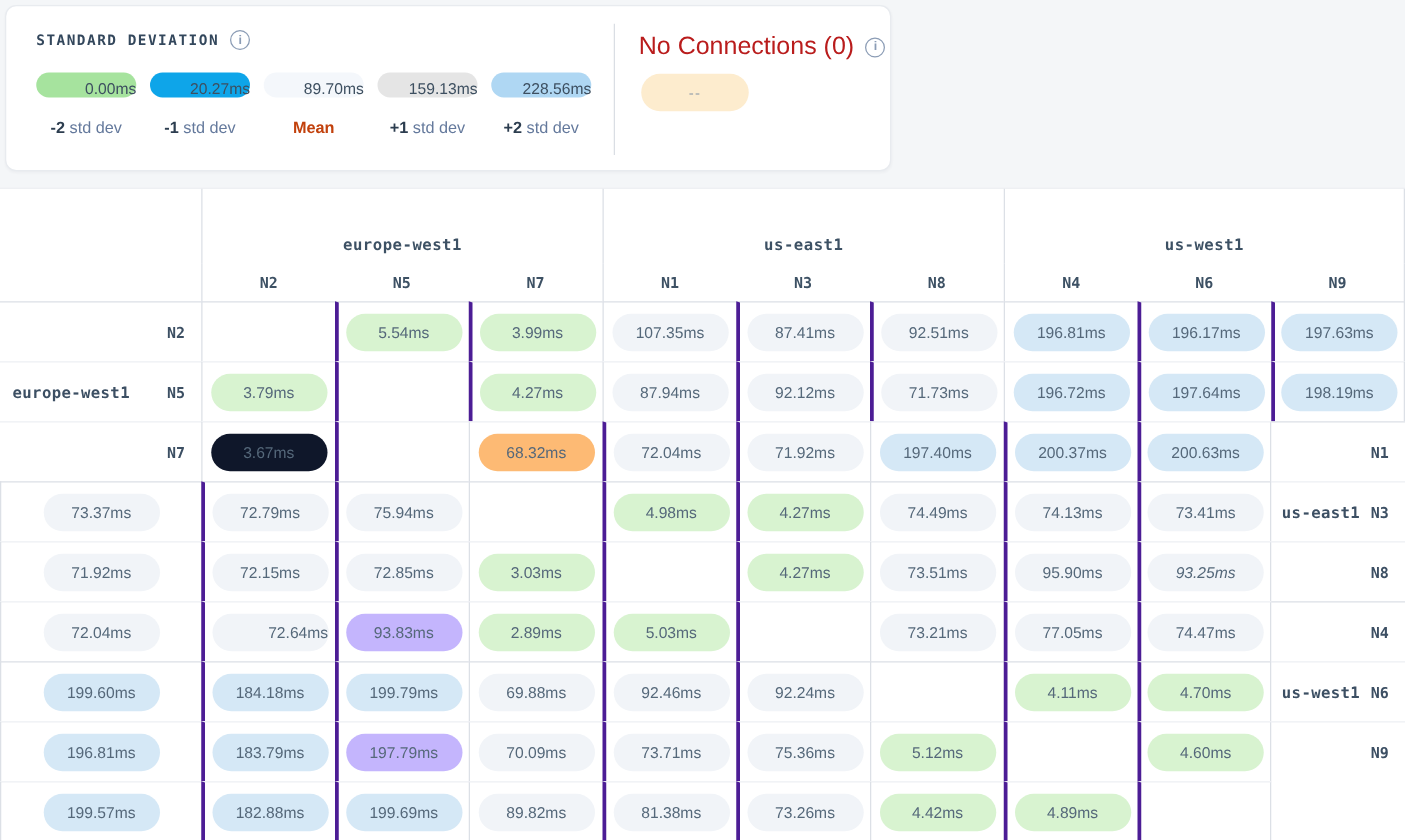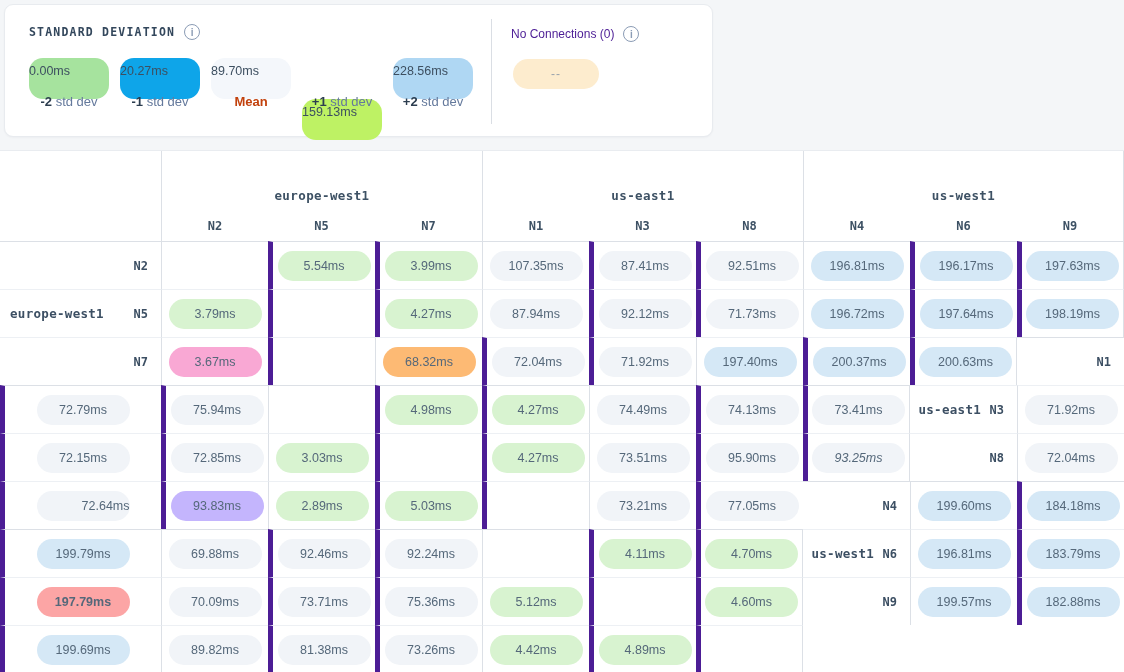--- a/index.html
+++ b/index.html
@@ -23,33 +23,33 @@
     font-size:11.5px; letter-spacing:1.2px; color:#33475c;
   }
   .info-icon {
     width:16px; height:16px; border:1.4px solid #8b9cb5; border-radius:50%;
     color:#8b9cb5; font-size:10px; font-weight:bold;
     display:inline-flex; align-items:center; justify-content:center;
     cursor:pointer; flex:0 0 auto;
   }
   .legend-pills { position:absolute; left:24px; top:53px; display:flex; gap:11px; }
   .legend-pill {
-    width:80px; height:41px; line-height:27px; border-radius:14px;
-    text-align:left; font-size:12.5px; color:#3d4f60;
+    width:80px; height:20px; line-height:27px; border-radius:14px;
+    text-align:right; font-size:12.5px; color:#3d4f60;
   }
   .legend-labels { position:absolute; left:24px; top:89px; display:flex; gap:11px; }
   .legend-label { width:80px; text-align:center; font-size:13px; white-space:nowrap; }
   .legend-label b { color:#2c3d4f; font-weight:700; }
   .legend-label span { color:#64799c; }
   .legend-label.is-mean span { color:#c2410c; font-weight:700; }
 
   .legend-divider { position:absolute; left:486px; top:14px; height:105px; width:0; border-left:1px solid #dadee4; }
 
   .noconn-title-row { position:absolute; left:506px; top:21px; display:flex; align-items:center; gap:9px; }
-  .noconn-title { font-size:12px; color:#4c1d95; }
+  .noconn-title { font-size:20px; color:#b91c1c; }
   .noconn-pill {
     position:absolute; left:508px; top:54px;
     width:86px; height:30px; line-height:30px; border-radius:15px;
     text-align:center; font-size:12px; letter-spacing:1px; color:#98a2ac;
   }
 
   
   .matrix {
     position:absolute; left:0; top:150px; width:1124px;
     background:#ffffff;
@@ -81,40 +81,40 @@
     flex:1; text-align:right; padding-right:13px;
     font-family:"DejaVu Sans Mono", monospace; font-weight:bold;
     font-size:12px; color:#3c4f63;
   }
   .cell { display:flex; align-items:center; justify-content:center; }
   .pill {
     width:93px; height:30px; line-height:30px; border-radius:16px;
     text-align:center; font-size:12.5px; color:#55687a;
   }
   .col-strong { border-left:1px solid #dce0e6; }
-  .col-light  { border-left:5px solid #4c1d95; }
+  .col-light  { border-left:3px solid #4c1d95; }
   .col-end    { border-right:1px solid #dce0e6; }
   .row-strong { border-top:1px solid #dce0e6; }
   .row-light  { border-top:1px solid #edf0f4; }
 </style>
 </head>
 <body>
 
 <div class="legend-card">
 
   <div class="legend-title-row">
     <span class="legend-title">STANDARD DEVIATION</span>
     <span class="info-icon">i</span>
   </div>
 
   <div class="legend-pills">
     <span class="legend-pill" style="background: rgb(166, 227, 158);">0.00ms</span>
     <span class="legend-pill" style="background: #0ea5e9;">20.27ms</span>
     <span class="legend-pill" style="background: rgb(244, 247, 251);">89.70ms</span>
-    <span class="legend-pill" style="background: #bef264; margin-top: 41px;">159.13ms</span>
+    <span class="legend-pill" style="background: #e5e5e5;">159.13ms</span>
     <span class="legend-pill" style="background: rgb(175, 215, 243);">228.56ms</span>
   </div>
 
   <div class="legend-labels">
     <span class="legend-label"><b>-2</b> <span>std dev</span></span>
     <span class="legend-label"><b>-1</b> <span>std dev</span></span>
     <span class="legend-label is-mean"><b></b><span>Mean</span></span>
     <span class="legend-label"><b>+1</b> <span>std dev</span></span>
     <span class="legend-label"><b>+2</b> <span>std dev</span></span>
   </div>
@@ -198,21 +198,21 @@
       <span class="pill" style="background: rgb(213, 232, 246);">197.64ms</span>
     </div>
     <div class="cell row-light col-light col-end">
       <span class="pill" style="background: rgb(213, 232, 246);">198.19ms</span>
     </div>
     <div class="rowlabel row-light">
       <span class="rlabel"></span>
       <span class="rnode">N7</span>
     </div>
     <div class="cell row-light col-strong">
-      <span class="pill" style="background: #f9a8d4;">3.67ms</span>
+      <span class="pill" style="background: #0f172a;">3.67ms</span>
     </div>
     <div class="cell row-light col-light"></div>
     <div class="cell row-light col-strong">
       <span class="pill" style="background: #fdba74;">68.32ms</span>
     </div>
     <div class="cell row-light col-light">
       <span class="pill" style="background: rgb(241, 244, 248);">72.04ms</span>
     </div>
     <div class="cell row-light col-light">
       <span class="pill" style="background: rgb(241, 244, 248);">71.92ms</span>
@@ -223,20 +223,23 @@
     <div class="cell row-light col-light">
       <span class="pill" style="background: rgb(213, 232, 246);">200.37ms</span>
     </div>
     <div class="cell row-light col-light col-end">
       <span class="pill" style="background: rgb(213, 232, 246);">200.63ms</span>
     </div>
     <div class="rowlabel row-strong">
       <span class="rlabel"></span>
       <span class="rnode">N1</span>
     </div>
+    <div class="cell row-strong col-strong">
+      <span class="pill" style="background: rgb(241, 244, 248);">73.37ms</span>
+    </div>
     <div class="cell row-strong col-light">
       <span class="pill" style="background: rgb(241, 244, 248);">72.79ms</span>
     </div>
     <div class="cell row-strong col-light">
       <span class="pill" style="background: rgb(241, 244, 248);">75.94ms</span>
     </div>
     <div class="cell row-strong col-strong"></div>
     <div class="cell row-strong col-light">
       <span class="pill" style="background: rgb(216, 243, 208);">4.98ms</span>
     </div>
@@ -300,20 +303,23 @@
     <div class="cell row-light col-light">
       <span class="pill" style="background: rgb(216, 243, 208);">5.03ms</span>
     </div>
     <div class="cell row-light col-light"></div>
     <div class="cell row-light col-strong">
       <span class="pill" style="background: rgb(241, 244, 248);">73.21ms</span>
     </div>
     <div class="cell row-light col-light">
       <span class="pill" style="background: rgb(241, 244, 248);">77.05ms</span>
     </div>
+    <div class="cell row-light col-light col-end">
+      <span class="pill" style="background: rgb(241, 244, 248);">74.47ms</span>
+    </div>
     <div class="rowlabel row-strong">
       <span class="rlabel"></span>
       <span class="rnode">N4</span>
     </div>
     <div class="cell row-strong col-strong">
       <span class="pill" style="background: rgb(213, 232, 246);">199.60ms</span>
     </div>
     <div class="cell row-strong col-light">
       <span class="pill" style="background: rgb(213, 232, 246);">184.18ms</span>
     </div>
@@ -340,21 +346,21 @@
       <span class="rlabel">us-west1</span>
       <span class="rnode">N6</span>
     </div>
     <div class="cell row-light col-strong">
       <span class="pill" style="background: rgb(213, 232, 246);">196.81ms</span>
     </div>
     <div class="cell row-light col-light">
       <span class="pill" style="background: rgb(213, 232, 246);">183.79ms</span>
     </div>
     <div class="cell row-light col-light">
-      <span class="pill" style="background: #fca5a5; font-weight: bold;">197.79ms</span>
+      <span class="pill" style="background: #c4b5fd;">197.79ms</span>
     </div>
     <div class="cell row-light col-strong">
       <span class="pill" style="background: rgb(241, 244, 248);">70.09ms</span>
     </div>
     <div class="cell row-light col-light">
       <span class="pill" style="background: rgb(241, 244, 248);">73.71ms</span>
     </div>
     <div class="cell row-light col-light">
       <span class="pill" style="background: rgb(241, 244, 248);">75.36ms</span>
     </div>

